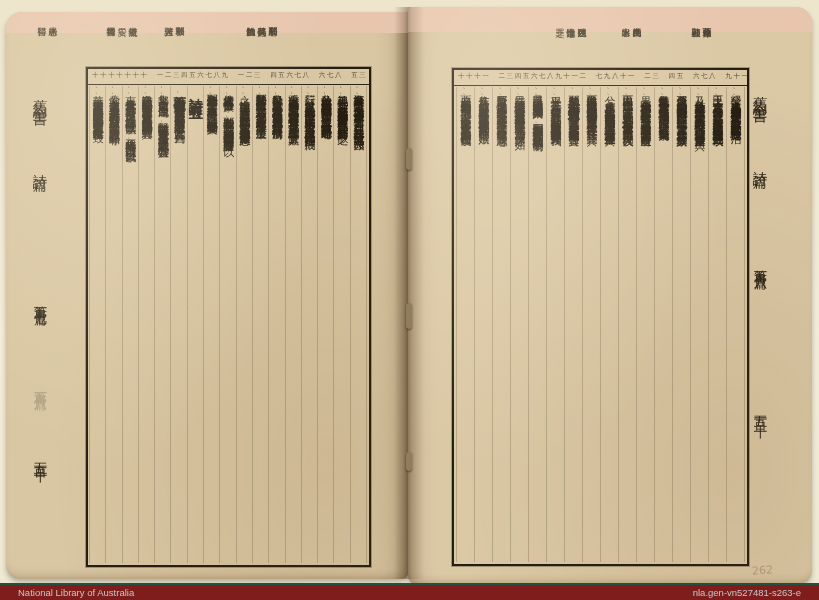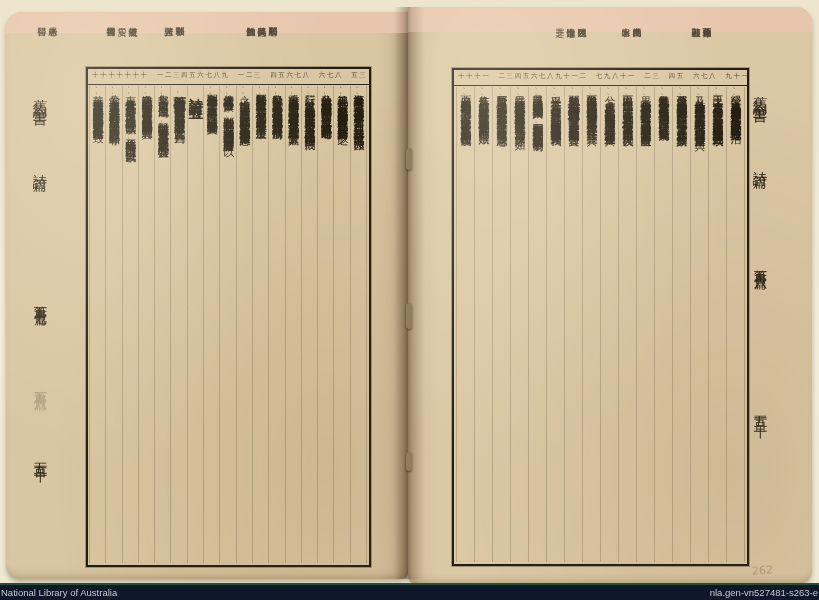--- a/index.html
+++ b/index.html
@@ -56,23 +56,23 @@
   .nc{font-size:9px;line-height:11px;color:#463d2e;overflow:hidden;max-height:62px;}
   .gutter{position:absolute;left:394px;top:7px;width:30px;height:572px;pointer-events:none;
     background:linear-gradient(90deg,rgba(70,45,20,0),rgba(60,38,16,.34) 45%,rgba(95,68,40,.22) 58%,rgba(70,45,20,0));}
   .stitch{position:absolute;left:406px;width:6px;border-radius:3px;background:#8f7d5c;box-shadow:0 1px 2px rgba(0,0,0,.45);}
   .stitch.s1{top:148px;height:22px;}
   .stitch.s2{top:303px;height:26px;}
   .stitch.s3{top:452px;height:19px;}
   .pencil{position:absolute;left:752px;top:564px;font-size:11px;color:#ab8f6e;transform:rotate(-4deg);
     font-family:"DejaVu Sans",sans-serif;opacity:.85;}
   .bar{
-    position:absolute;left:0;right:0;bottom:0;height:15px;background:#0f172a;border-top:2px solid #25503e;
+    position:absolute;left:0;right:0;bottom:0;height:15px;background:#7f1d1d;border-top:2px solid #25503e;
     color:#c8c8c8;font-family:"Liberation Sans",sans-serif;font-size:9.5px;
-    display:flex;justify-content:space-between;align-items:center;padding:0 1px;
+    display:flex;justify-content:space-between;align-items:center;padding:0 18px;
   }
 </style>
 </head>
 <body>
 
 <div class="page page-left">
   <div class="edge-top"></div>
   <div></div>
   <div class="frame frame-left">
     <div class="refband">十十十十十十十　一二三四五六七八九　一二三　四五六七八　六七八　五三　二一　二三四五六七八九十一二</div>

